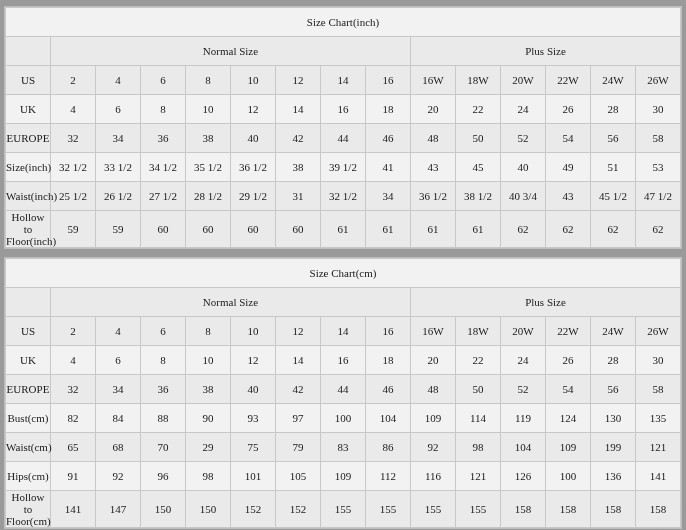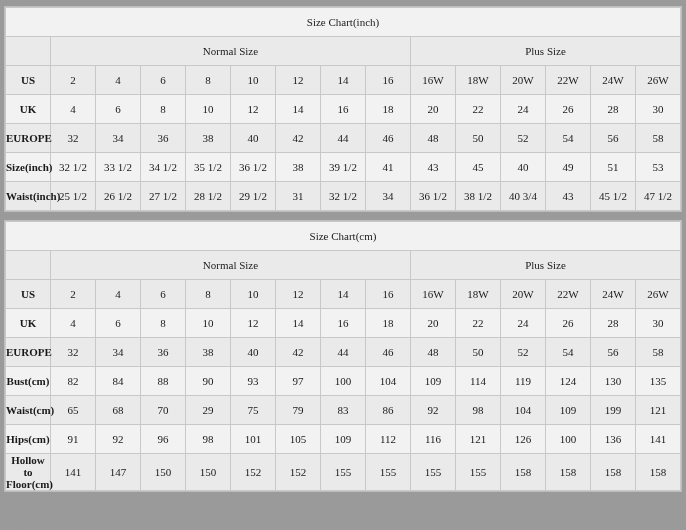--- a/index.html
+++ b/index.html
@@ -57,21 +57,21 @@
     font-size: 15px;
     height: 24px;
   }
   td.rowlabel {
     font-size: 12.5px;
     text-align: center;
   }
   td.blank {
     border-left: none;
   }
-  .first-col { width: 140px; font-weight: bold; }
+  .first-col { width: 140px; }
   .shade {
     background: #eaeaea;
   }
   td.small {
     font-size: 10.5px;
   }
 </style>
 </head>
 <body>
 
@@ -165,20 +165,37 @@
             <td class="shade">31</td>
             <td class="shade small">32 1/2</td>
             <td class="shade">34</td>
             <td class="shade small">36 1/2</td>
             <td class="shade small">38 1/2</td>
             <td class="shade small">40 3/4</td>
             <td class="shade">43</td>
             <td class="shade small">45 1/2</td>
             <td class="shade small">47 1/2</td>
           </tr>
+          <tr>
+            <td class="rowlabel first-col shade">Hollow to Floor(inch)</td>
+            <td class="shade">59</td>
+            <td class="shade">59</td>
+            <td class="shade">60</td>
+            <td class="shade">60</td>
+            <td class="shade">60</td>
+            <td class="shade">60</td>
+            <td class="shade">61</td>
+            <td class="shade">61</td>
+            <td class="shade">61</td>
+            <td class="shade">61</td>
+            <td class="shade">62</td>
+            <td class="shade">62</td>
+            <td class="shade">62</td>
+            <td class="shade">62</td>
+          </tr>
         </tbody>
     </table>
   </div>
   <div class="chart-block">
     <table class="size-table">
       <tbody>
           <tr>
             <td class="title-cell" colspan="15">Size Chart(cm)</td>
           </tr>
           <tr>

